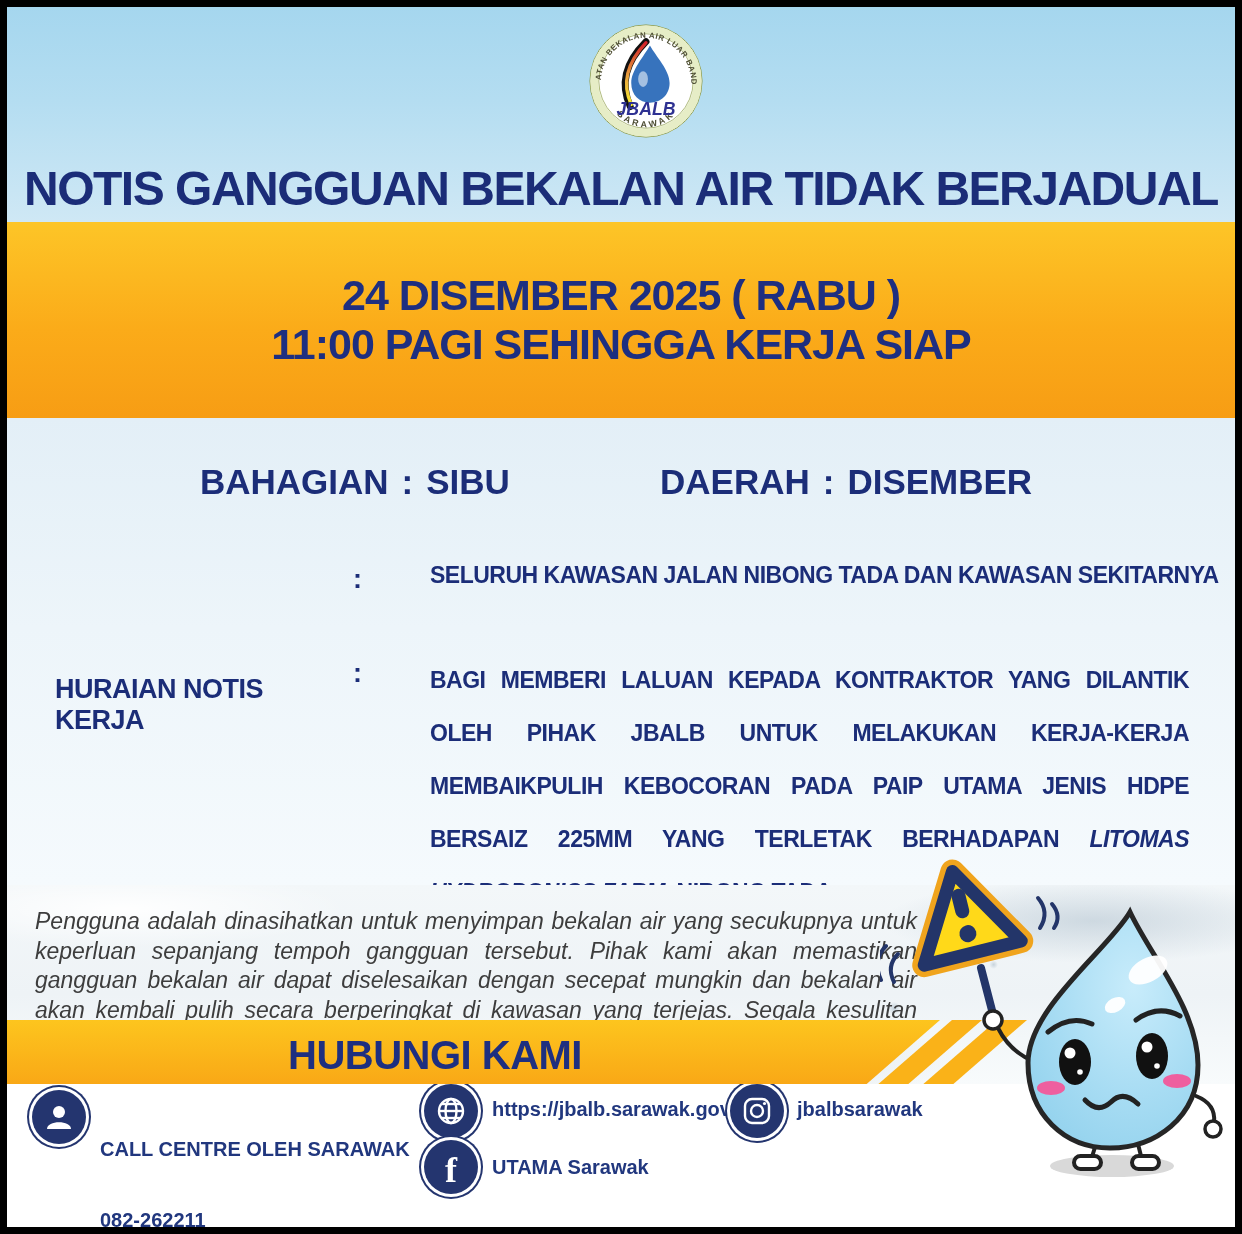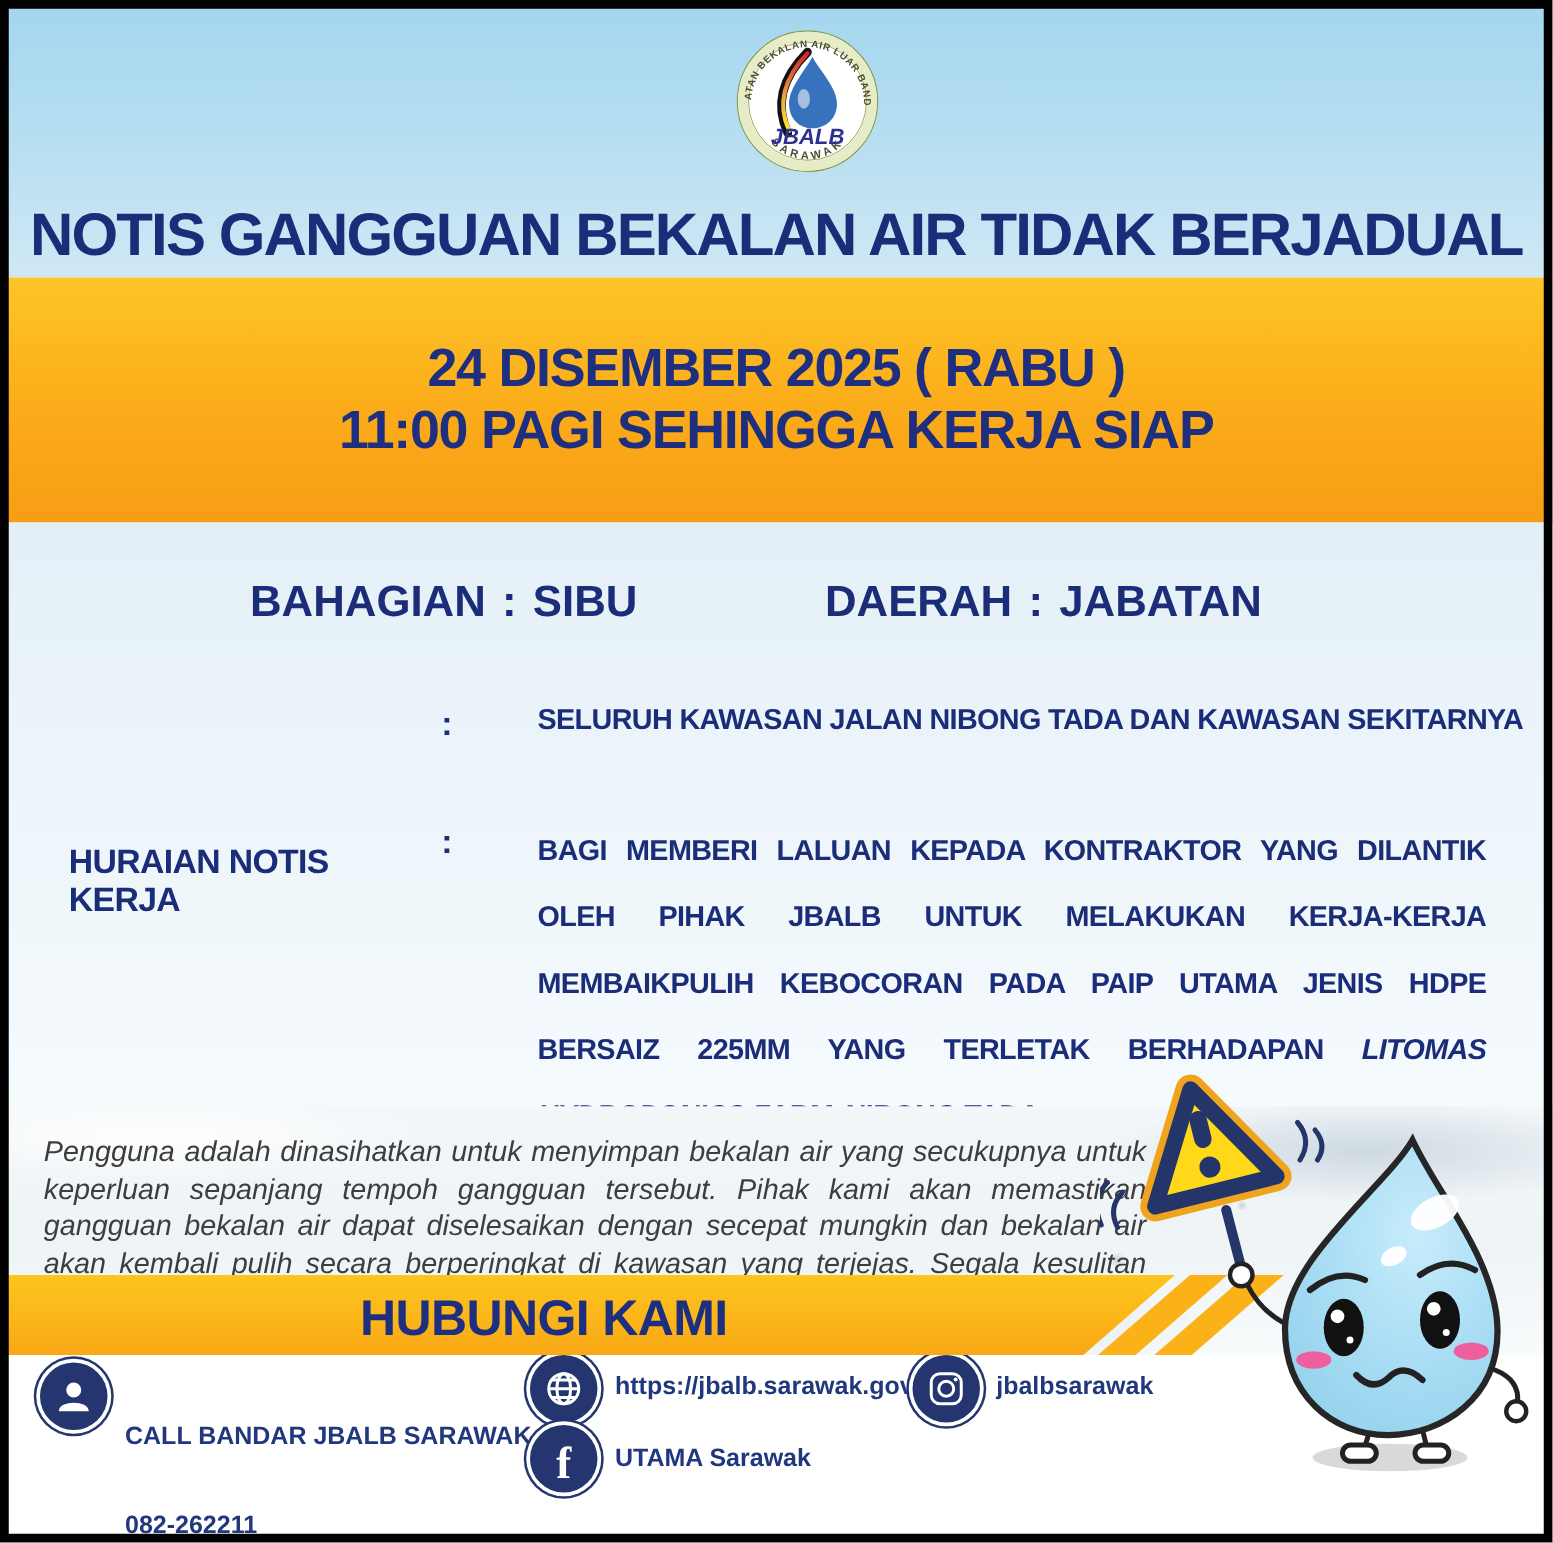--- a/index.html
+++ b/index.html
@@ -119,21 +119,21 @@
   </div>
 
   <div class="orange">
     <div class="line">24 DISEMBER 2025 ( RABU )</div>
     <div class="line">11:00 PAGI SEHINGGA KERJA SIAP</div>
   </div>
 
   <div class="content">
     <div class="loc-row">
       <div class="loc-bahagian"><span>BAHAGIAN</span><span class="loc-sep">:</span><span>SIBU</span></div>
-      <div class="loc-daerah"><span>DAERAH</span><span class="loc-sep">:</span><span>JABATAN</span></div>
+      <div class="loc-daerah"><span>DAERAH</span><span class="loc-sep">:</span><span>DISEMBER</span></div>
     </div>
 
     <div class="field-colon kawasan-colon">:</div>
     <div class="field-value kawasan-value">SELURUH KAWASAN JALAN NIBONG TADA DAN KAWASAN SEKITARNYA</div>
 
     <div class="field-label huraian-label">HURAIAN NOTIS KERJA</div>
     <div class="field-colon huraian-colon">:</div>
     <div class="field-value huraian-value"><span>BAGI MEMBERI LALUAN KEPADA KONTRAKTOR YANG DILANTIK OLEH PIHAK JBALB UNTUK MELAKUKAN KERJA-KERJA MEMBAIKPULIH KEBOCORAN PADA PAIP UTAMA JENIS HDPE BERSAIZ 225MM YANG TERLETAK BERHADAPAN </span><span class="it">LITOMAS HYDROPONICS FARM</span><span>, NIBONG TADA.</span></div>
   </div>
 
@@ -148,21 +148,21 @@
   <div class="stripe stripe2"></div>
 
   <div class="contacts">
     <div class="cicon icon-person">
       <svg width="34" height="34" viewBox="0 0 34 34">
         <circle cx="17" cy="12" r="6" fill="#ffffff"></circle>
         <path d="M5 29 C 5 20, 29 20, 29 29 Z" fill="#ffffff"></path>
       </svg>
     </div>
     <div class="ctext txt-person">
-      <div>CALL BANDAR JBALB SARAWAK</div>
+      <div>CALL CENTRE OLEH SARAWAK</div>
       <div>082-262211</div>
       
       
     </div>
 
     <div class="cicon icon-globe">
       <svg width="36" height="36" viewBox="0 0 36 36" fill="none" stroke="#ffffff" stroke-width="2.4">
         <circle cx="18" cy="18" r="12"></circle>
         <ellipse cx="18" cy="18" rx="5.5" ry="12"></ellipse>
         <line x1="6" y1="18" x2="30" y2="18"></line>

